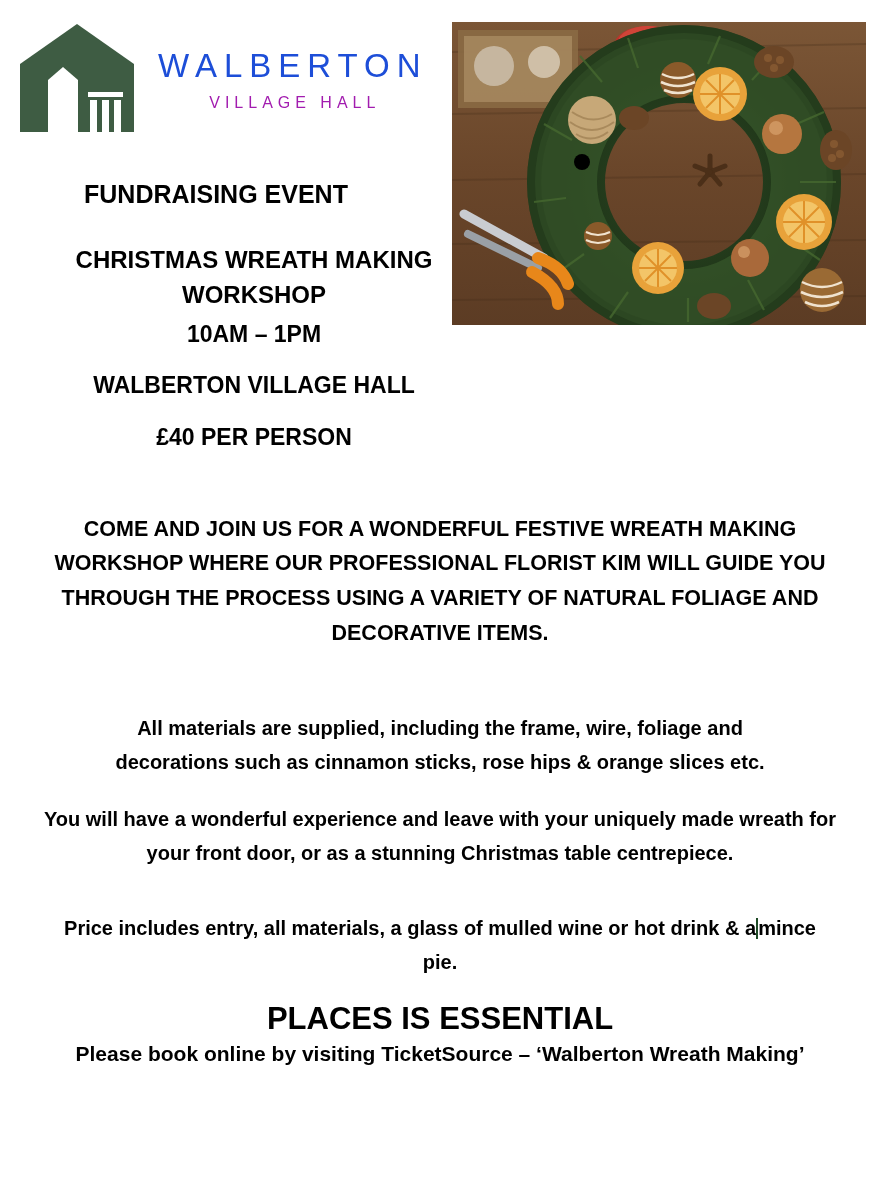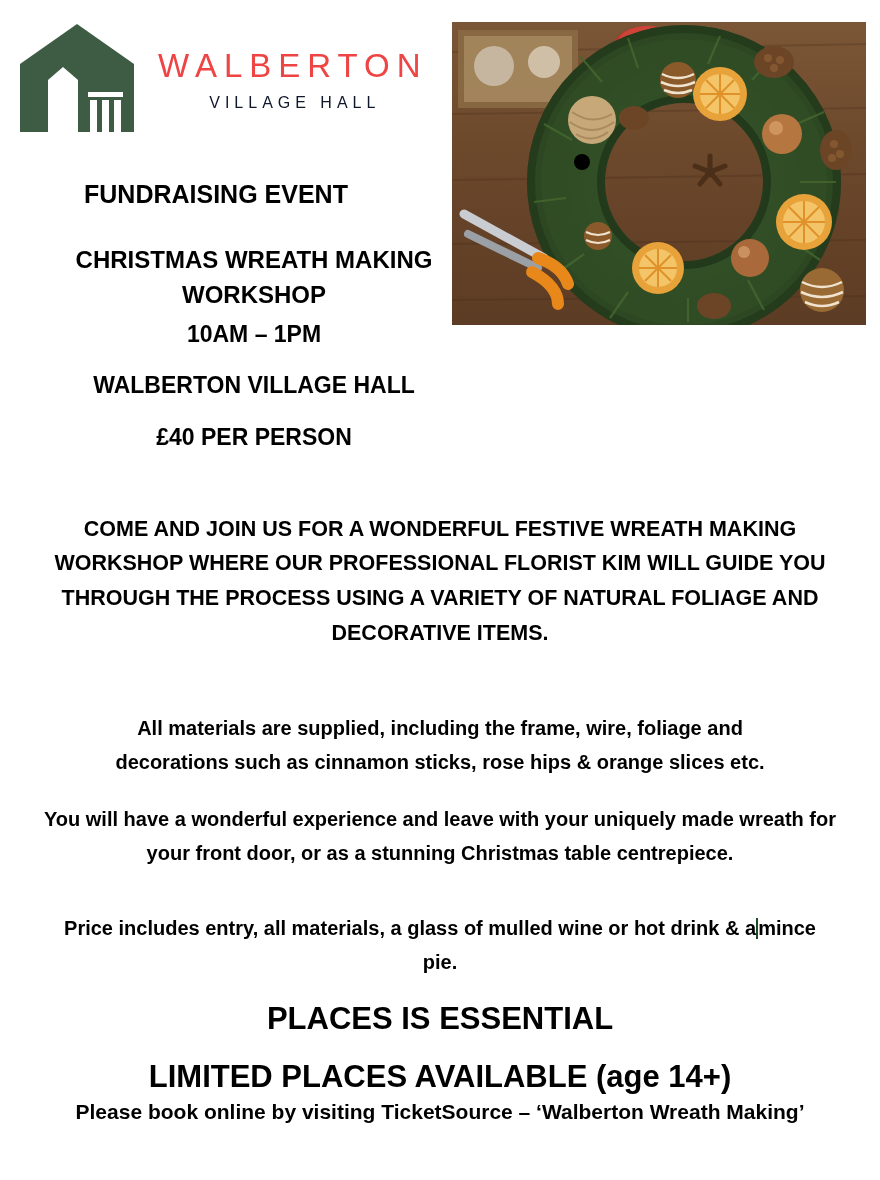--- a/index.html
+++ b/index.html
@@ -38,27 +38,27 @@
   .logo-text {
     display: flex;
     flex-direction: column;
     justify-content: center;
     padding-top: 4px;
   }
   .logo-name {
     font-size: 33px;
     letter-spacing: 7px;
     font-weight: 400;
-    color: #ef4444;
+    color: #1d4ed8;
     line-height: 1.1;
   }
   .logo-sub {
     font-size: 16px;
     letter-spacing: 5px;
-    color: #0f172a;
+    color: #a21caf;
     margin-top: 10px;
     text-align: center;
     padding-left: 4px;
   }
 
   
   .photo {
     position: absolute;
     right: 14px;
     top: 22px;
@@ -343,15 +343,14 @@
 
   <div class="line t-materials">All materials are supplied, including the frame, wire, foliage and decorations such as cinnamon sticks, rose hips &amp; orange slices etc.</div>
 
   <div class="line t-experience">You will have a wonderful experience and leave with your uniquely made wreath for your front door, or as a stunning Christmas table centrepiece.</div>
 
   <div class="line t-price-includes">
     <span>Price includes entry, all materials, a glass of mulled wine or hot drink &amp; a</span><span class="caret"></span><span>mince pie.</span>
   </div>
 
   <div class="line t-booking">PLACES IS ESSENTIAL</div>
-  <div class="line t-limited">LIMITED PLACES AVAILABLE (age 14+)</div>
   <div class="line t-book-online">Please book online by visiting TicketSource – ‘Walberton Wreath Making’</div>
 </div>
 
 </body></html>

